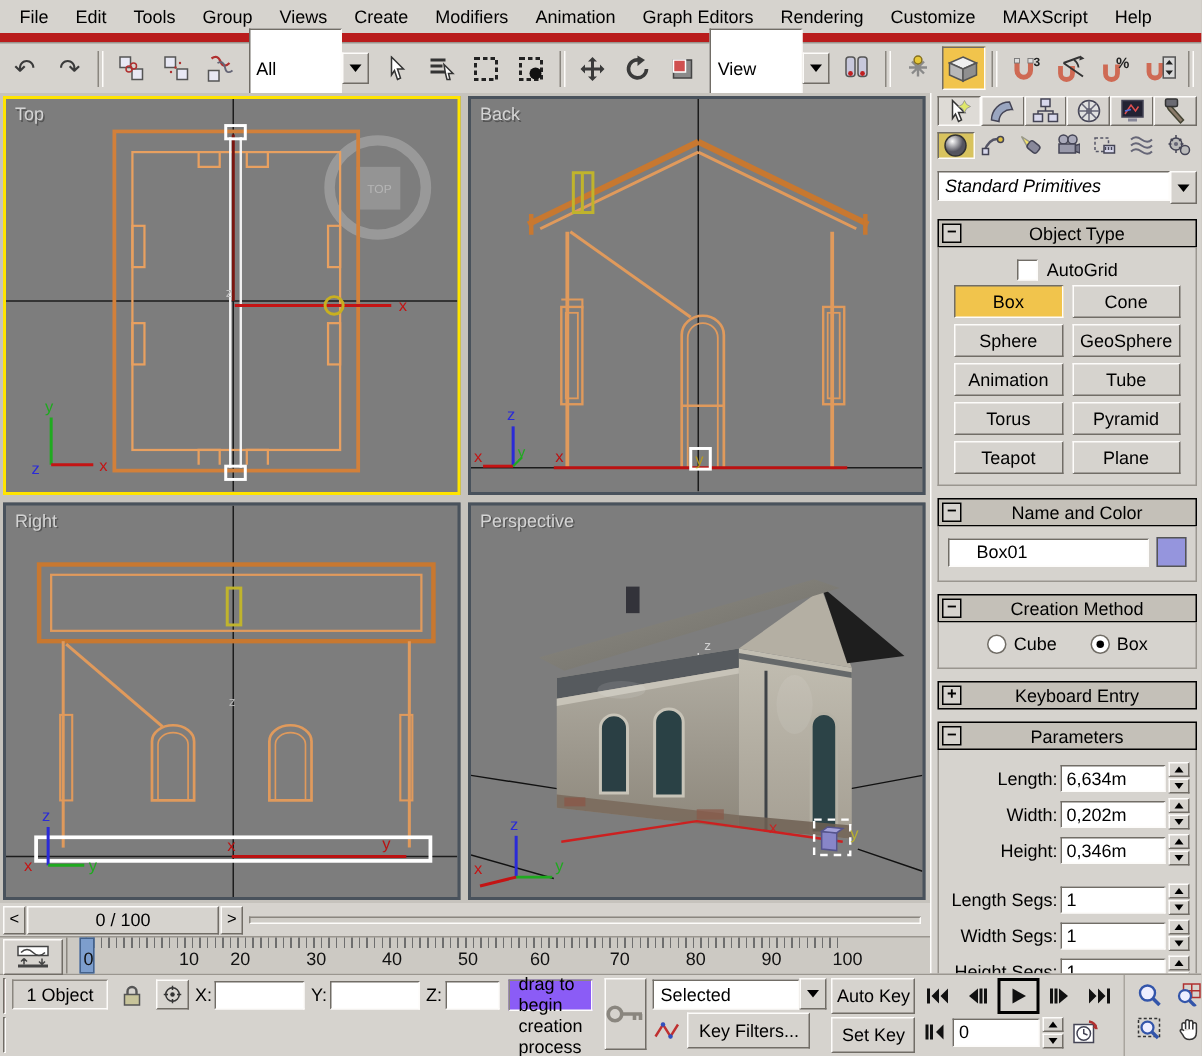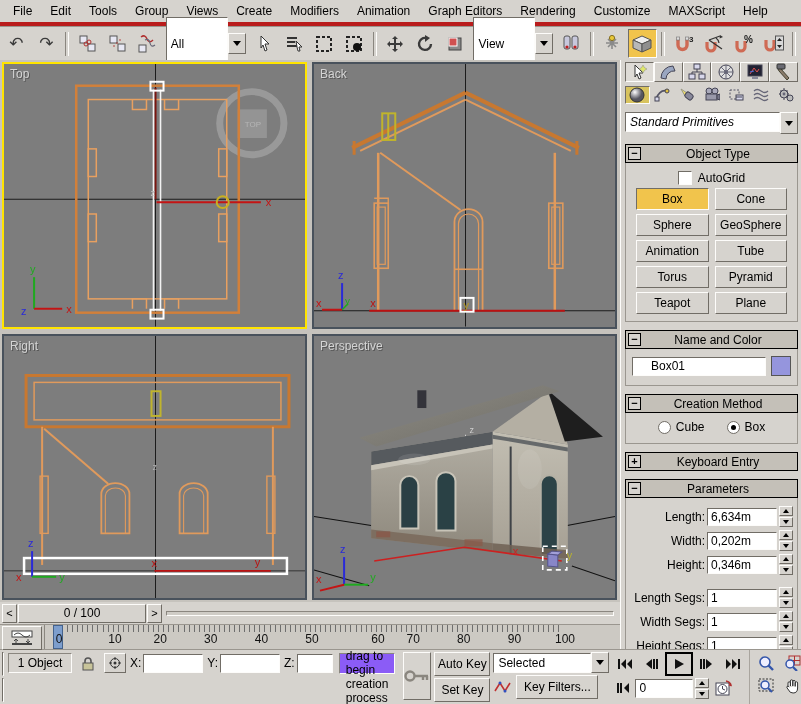--- a/index.html
+++ b/index.html
@@ -6,21 +6,21 @@
   body{width:801px;height:704px;overflow:hidden;background:#d6d3ce;
        font-family:"Liberation Sans",sans-serif;font-size:12px;color:#000;
        -webkit-font-smoothing:none;}
   #app{width:801px;height:704px;display:flex;flex-direction:column;position:relative;}
 
   
   .raised{background:#d6d3ce;border:1px solid;border-color:#fdfcfa #716d66 #716d66 #fdfcfa;}
 
   
   .menubar{height:22px;display:flex;align-items:center;padding:0 4px;background:#d6d3ce;
-           border-bottom:4px solid #b91c1c;flex:0 0 auto;}
+           border-bottom:6px solid #b91c1c;flex:0 0 auto;}
   .menu-item{padding:2px 9px 3px 9px;cursor:default;}
 
   
   .toolbar{height:33px;flex:0 0 auto;display:flex;align-items:center;padding:0 2px;
            background:#d6d3ce;border-top:1px solid #9a968f;gap:1px;}
   .tbtn{width:27px;height:27px;display:flex;align-items:center;justify-content:center;
         background:#d6d3ce;border:1px solid transparent;position:relative;}
   .tbtn.active{background:#f1c44c;border:1px solid;border-color:#716d66 #fdfcfa #fdfcfa #716d66;}
   .tsep{width:2px;height:24px;margin:0 3px;border-left:1px solid #8a867f;border-right:1px solid #fdfcfa;}
   .tb-drop{display:flex;align-items:center;height:21px;margin:0 3px;}
@@ -464,26 +464,26 @@
               <rect x="1" y="1" width="20" height="6" fill="#fff" stroke="#444"></rect>
               <path d="M3 5 q4 -4 8 0 q4 4 8 0" fill="none" stroke="#444"></path>
               <path d="M5 9 l0 4 M5 9 l-2 2 M5 9 l2 2 M17 13 l0 -4 M17 13 l-2 -2 M17 13 l2 -2" stroke="#444"></path>
               <rect x="1" y="13" width="20" height="2" fill="#444"></rect>
             </svg>
         </div>
         <div class="ruler">
           <div class="framemark"></div>
           <div class="nums" id="trackNums">
               <span class="num" style="left: 14px;">0</span>
-              <span class="num" style="left: 70px;">10</span>
+              <span class="num" style="left: 81px;">10</span>
               <span class="num" style="left: 115.2px;">20</span>
               <span class="num" style="left: 165.8px;">30</span>
               <span class="num" style="left: 216.4px;">40</span>
               <span class="num" style="left: 267px;">50</span>
-              <span class="num" style="left: 333px;">60</span>
+              <span class="num" style="left: 315px;">60</span>
               <span class="num" style="left: 368.2px;">70</span>
               <span class="num" style="left: 418.8px;">80</span>
               <span class="num" style="left: 469.4px;">90</span>
               <span class="num" style="left: 520px;">100</span>
             </div>
         </div>
       </div>
     </div>
 
     <div class="cpanel">
@@ -780,42 +780,42 @@
       </div>
     </div>
 
     <div class="keybtn raised">
       <svg width="26" height="14">
           <circle cx="6" cy="7" r="4.5" fill="none" stroke="#8a867f" stroke-width="2.4"></circle>
           <path d="M10 7 H24 M19 7 V11 M23 7 V11" stroke="#8a867f" stroke-width="2.4"></path>
         </svg>
     </div>
 
-    <div style="display:flex;flex-direction:column;gap:2px;padding:2px 1px;">
-      <div class="akbtn raised">Auto Key</div>
-      <div class="akbtn raised">Set Key</div>
-    </div>
-
     <div style="display:flex;flex-direction:column;gap:2px;padding:2px 2px;">
       <div class="sb-drop">
         <div class="dfield">Selected</div>
         <div class="dbtn">
             <span class="arr-dn"></span>
           </div>
       </div>
       <div style="display:flex;gap:3px;align-items:center;">
         <div class="navbtn" style="width:20px;">
           <svg width="18" height="14">
               <path d="M1 11 L6 3 L11 11 L16 3" fill="none" stroke="#c03030" stroke-width="1.6"></path>
               <circle cx="6" cy="3" r="1.5" fill="#3050c0"></circle>
               <circle cx="11" cy="11" r="1.5" fill="#3050c0"></circle>
             </svg>
         </div>
         <div class="akbtn raised" style="width:80px;">Key Filters...</div>
       </div>
+    </div>
+
+    <div style="display:flex;flex-direction:column;gap:2px;padding:2px 1px;">
+      <div class="akbtn raised">Auto Key</div>
+      <div class="akbtn raised">Set Key</div>
     </div>
 
     <div style="display:flex;flex-direction:column;gap:1px;padding:2px 2px;">
       <div style="display:flex;gap:2px;align-items:center;">
         <div class="pbtn">
           <svg width="16" height="12">
               <path d="M2 1 V11" stroke="#111" stroke-width="2"></path>
               <path d="M9 1 L4 6 L9 11 Z M15 1 L10 6 L15 11 Z" fill="#111"></path>
             </svg>
         </div>

